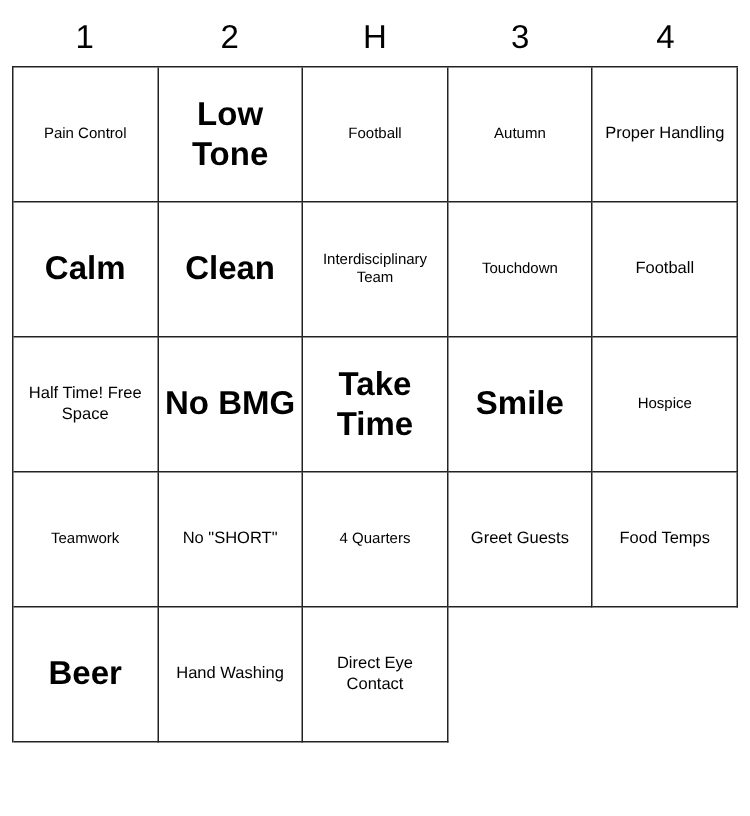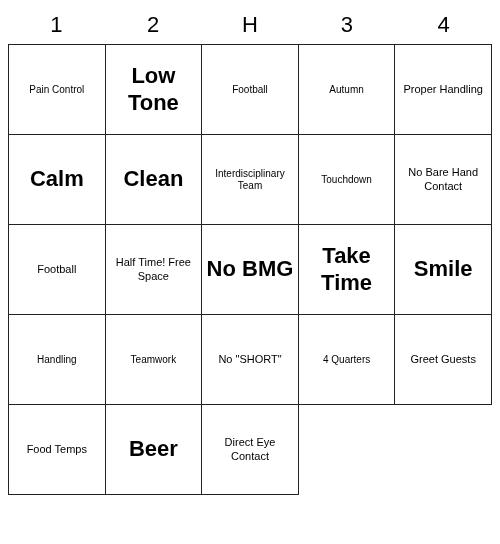--- a/index.html
+++ b/index.html
@@ -91,55 +91,55 @@
       <div class="bingo-cell">
         <span class="cell-text size-xl">Clean</span>
       </div>
       <div class="bingo-cell">
         <span class="cell-text size-xs">Interdisciplinary Team</span>
       </div>
       <div class="bingo-cell">
         <span class="cell-text size-md">Touchdown</span>
       </div>
       <div class="bingo-cell">
-        <span class="cell-text size-sm">No Bare Hand Contact</span>
-      </div>
-      <div class="bingo-cell">
         <span class="cell-text size-sm">Football</span>
       </div>
       <div class="bingo-cell">
         <span class="cell-text size-sm">Half Time! Free Space</span>
       </div>
       <div class="bingo-cell">
         <span class="cell-text size-xl">No BMG</span>
       </div>
       <div class="bingo-cell">
         <span class="cell-text size-xl">Take Time</span>
       </div>
       <div class="bingo-cell">
         <span class="cell-text size-xl">Smile</span>
       </div>
       <div class="bingo-cell">
-        <span class="cell-text size-md">Handling</span>
+        <span class="cell-text size-md">Hospice</span>
       </div>
       <div class="bingo-cell">
         <span class="cell-text size-md">Teamwork</span>
       </div>
       <div class="bingo-cell">
         <span class="cell-text size-sm">No "SHORT"</span>
       </div>
       <div class="bingo-cell">
         <span class="cell-text size-md">4 Quarters</span>
       </div>
       <div class="bingo-cell">
         <span class="cell-text size-sm">Greet Guests</span>
       </div>
       <div class="bingo-cell">
         <span class="cell-text size-sm">Food Temps</span>
       </div>
       <div class="bingo-cell">
         <span class="cell-text size-xl">Beer</span>
       </div>
       <div class="bingo-cell">
+        <span class="cell-text size-sm">Hand Washing</span>
+      </div>
+      <div class="bingo-cell">
         <span class="cell-text size-sm">Direct Eye Contact</span>
       </div>
     </div>
 </div>
 
 </body></html>

